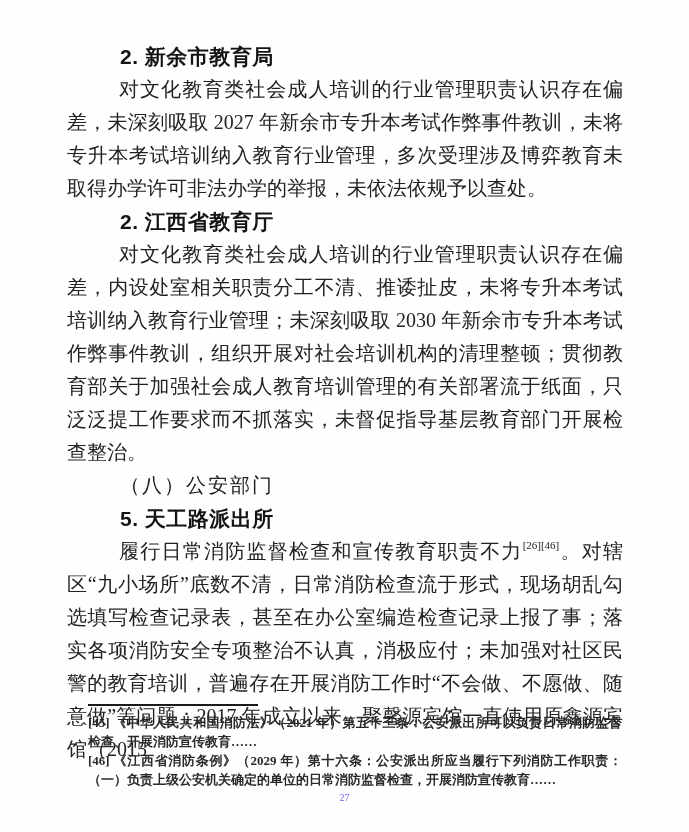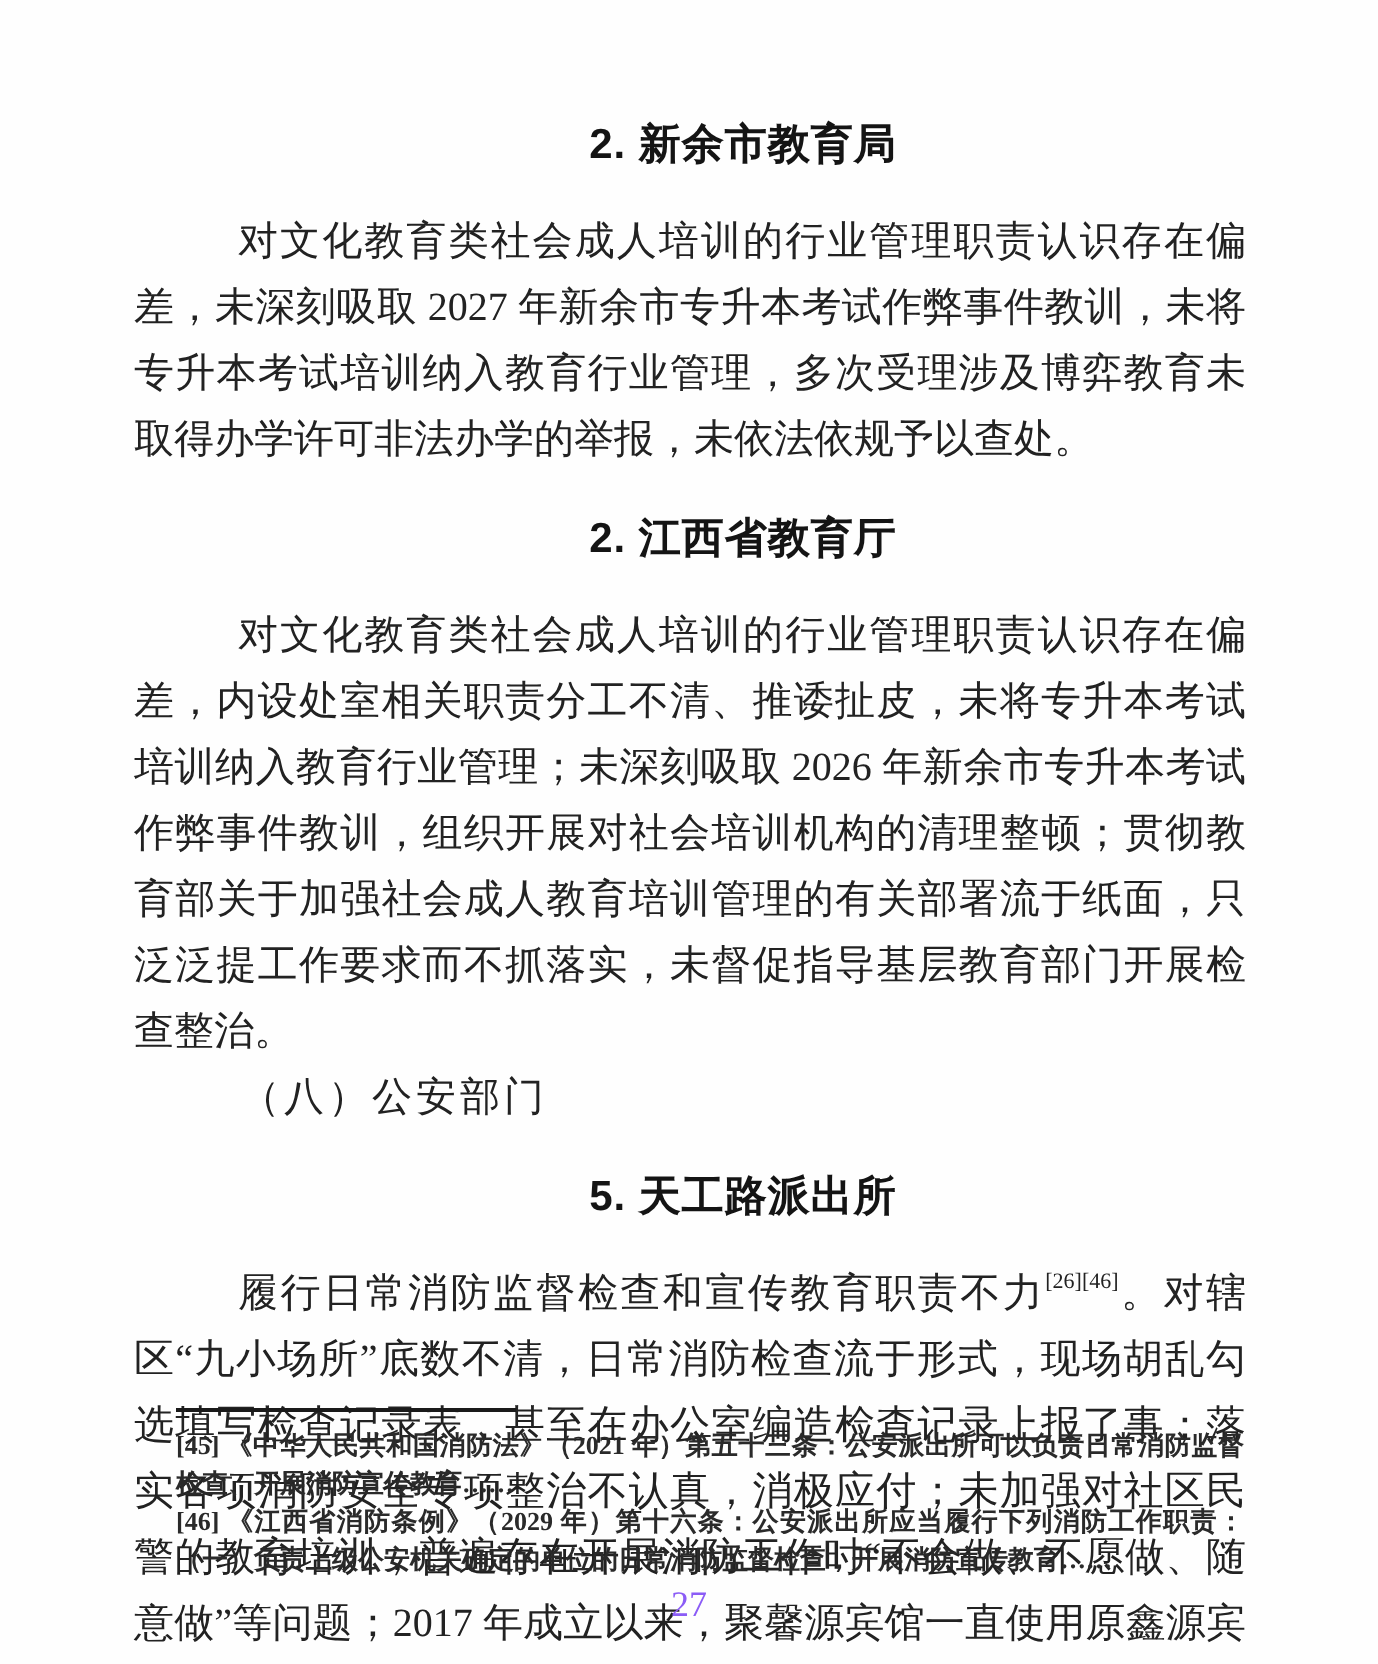--- a/index.html
+++ b/index.html
@@ -16,29 +16,28 @@
     font-family: "Liberation Serif", "DejaVu Serif", serif;
     color: #1e1e1e;
   }
   .content {
     position: absolute;
     left: 67px;
     top: 40px;
     width: 556px;
   }
   .heading {
-    margin: 16px;
+    margin: 0;
     padding-left: 53px;
     font-family: "Liberation Sans", "DejaVu Sans", sans-serif;
     font-weight: 700;
     font-size: 21px;
     line-height: 33px;
     color: #141414;
     letter-spacing: 0.5px;
-    text-align: center;
   }
   .para {
     margin: 0;
     font-size: 20px;
     line-height: 33px;
     text-align: justify;
     text-indent: 2.6em;
     color: #222222;
   }
   .subheading {
@@ -76,38 +75,38 @@
     line-height: 19px;
     text-align: justify;
     color: #2a2a2a;
   }
   .page-number {
     position: absolute;
     left: 0;
     right: 0;
     top: 792px;
     text-align: center;
-    font-size: 18px;
+    font-size: 10px;
     color: #8b5cf6;
   }
 </style>
 </head>
 <body>
 
 <div class="page">
 
   <main class="content">
 
     <h2 class="heading">2. 新余市教育局</h2>
 
     <p class="para">对文化教育类社会成人培训的行业管理职责认识存在偏差，未深刻吸取 2027 年新余市专升本考试作弊事件教训，未将专升本考试培训纳入教育行业管理，多次受理涉及博弈教育未取得办学许可非法办学的举报，未依法依规予以查处。</p>
 
     <h2 class="heading">2. 江西省教育厅</h2>
 
-    <p class="para">对文化教育类社会成人培训的行业管理职责认识存在偏差，内设处室相关职责分工不清、推诿扯皮，未将专升本考试培训纳入教育行业管理；未深刻吸取 2026 年新余市专升本考试作弊事件教训，组织开展对社会培训机构的清理整顿；贯彻教育部关于加强社会成人教育培训管理的有关部署流于纸面，只泛泛提工作要求而不抓落实，未督促指导基层教育部门开展检查整治。</p>
+    <p class="para">对文化教育类社会成人培训的行业管理职责认识存在偏差，内设处室相关职责分工不清、推诿扯皮，未将专升本考试培训纳入教育行业管理；未深刻吸取 2030 年新余市专升本考试作弊事件教训，组织开展对社会培训机构的清理整顿；贯彻教育部关于加强社会成人教育培训管理的有关部署流于纸面，只泛泛提工作要求而不抓落实，未督促指导基层教育部门开展检查整治。</p>
 
     <div class="subheading">（八）公安部门</div>
 
     <h2 class="heading">5. 天工路派出所</h2>
 
     <p class="para"><span>履行日常消防监督检查和宣传教育职责不力</span><sup class="footref">[26][46]</sup><span>。对辖区“九小场所”底数不清，日常消防检查流于形式，现场胡乱勾选填写检查记录表，甚至在办公室编造检查记录上报了事；落实各项消防安全专项整治不认真，消极应付；未加强对社区民警的教育培训，普遍存在开展消防工作时“不会做、不愿做、随意做”等问题；2017 年成立以来，聚馨源宾馆一直使用原鑫源宾馆（2015</span></p>
 
   </main>
 
   <footer class="footnotes">

